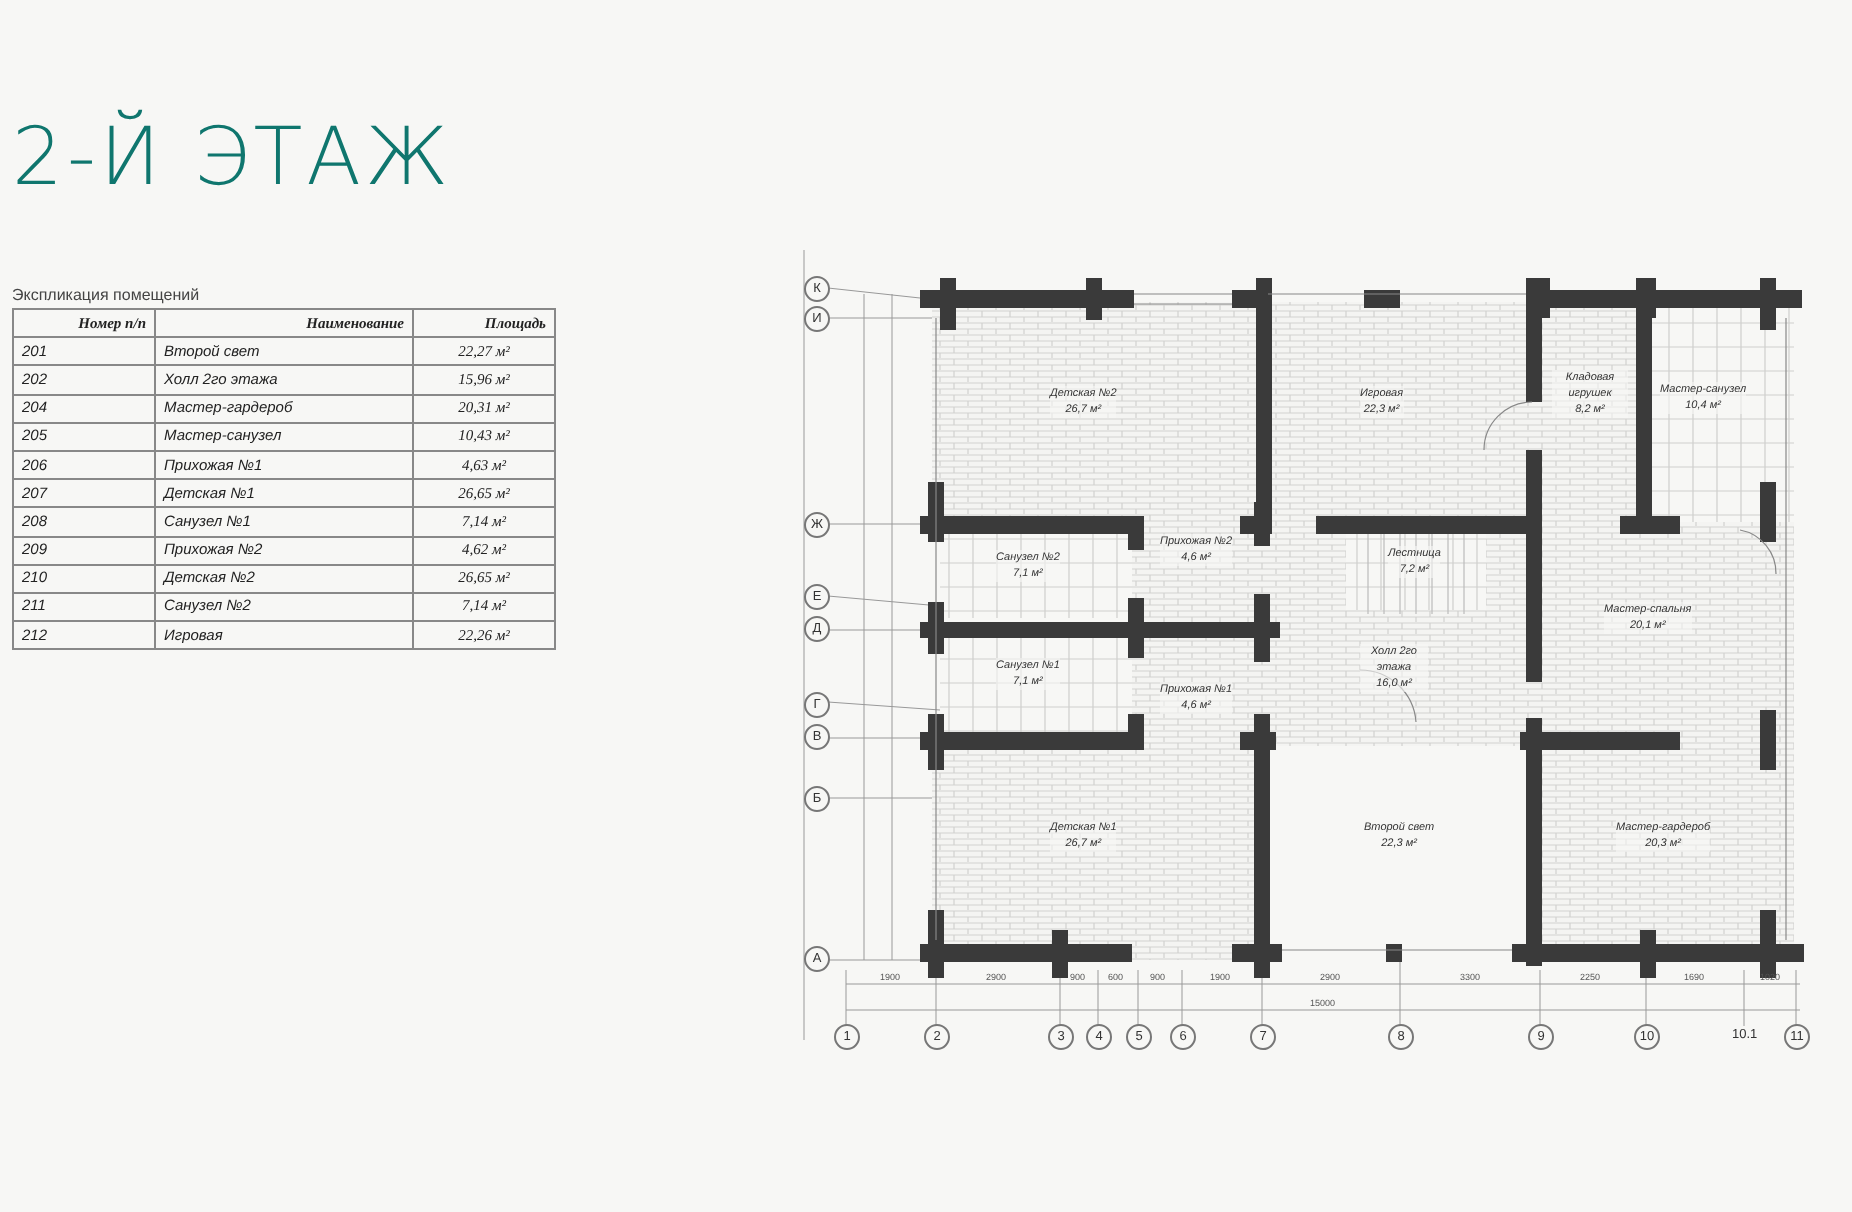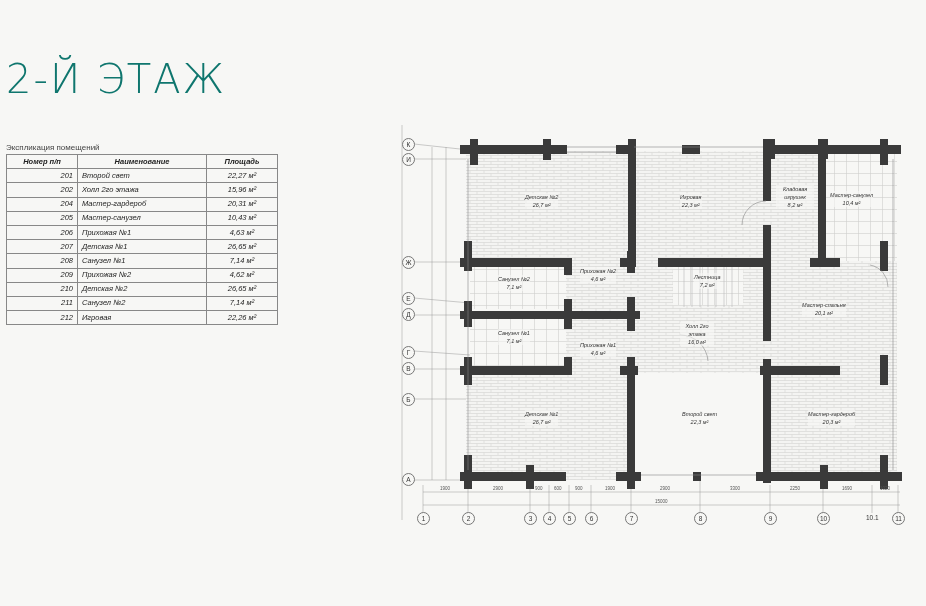--- a/index.html
+++ b/index.html
@@ -1,24 +1,24 @@
 <!DOCTYPE html>
 <html><head>
 <meta charset="utf-8">
 <style>
   html,body{margin:0;padding:0;}
   body{width:926px;height:606px;background:#f7f7f5;position:relative;overflow:hidden;font-family:"Liberation Sans",sans-serif;color:#222;}
   .title{position:absolute;left:6px;top:56px;font-size:40px;letter-spacing:2px;color:#0f766e;font-family:"DejaVu Sans",sans-serif;font-weight:300;}
   .tbl-caption{position:absolute;left:6px;top:143px;width:272px;font-size:8px;color:#444;}
   table.expl{position:absolute;left:6px;top:154px;border-collapse:collapse;width:272px;font-size:7.5px;font-style:italic;}
   table.expl th,table.expl td{border:1px solid #888;padding:0 4px;height:13.2px;line-height:12px;}
-  table.expl th{font-weight:bold;text-align:center;}
-  table.expl td.num{text-align:right;width:62px;}
+  table.expl th{font-weight:bold;text-align:right;font-family:Liberation Serif, serif;}
+  table.expl td.num{text-align:left;width:62px;}
   table.expl td.name{text-align:left;}
-  table.expl td.area{text-align:center;width:62px;}
+  table.expl td.area{text-align:center;width:62px;font-family:Liberation Serif, serif;}
   .plan{position:absolute;left:390px;top:125px;width:536px;height:420px;}
   .lbl{position:absolute;font-size:5.5px;font-style:italic;color:#333;text-align:center;line-height:8px;background:rgba(247,247,245,0.6);}
   .axis-c{position:absolute;width:11px;height:11px;border:1px solid #777;border-radius:50%;font-size:6.5px;text-align:center;line-height:11px;color:#333;background:#f7f7f5;}
   .dim{position:absolute;font-size:4.5px;color:#555;}
 </style>
 </head>
 <body>
 
 <div class="title">2-Й ЭТАЖ</div>
 

